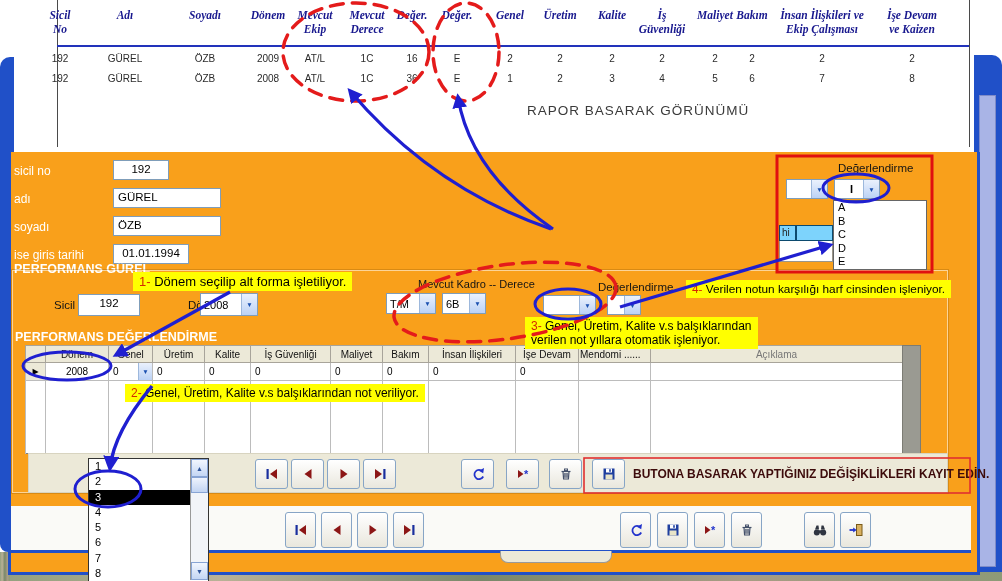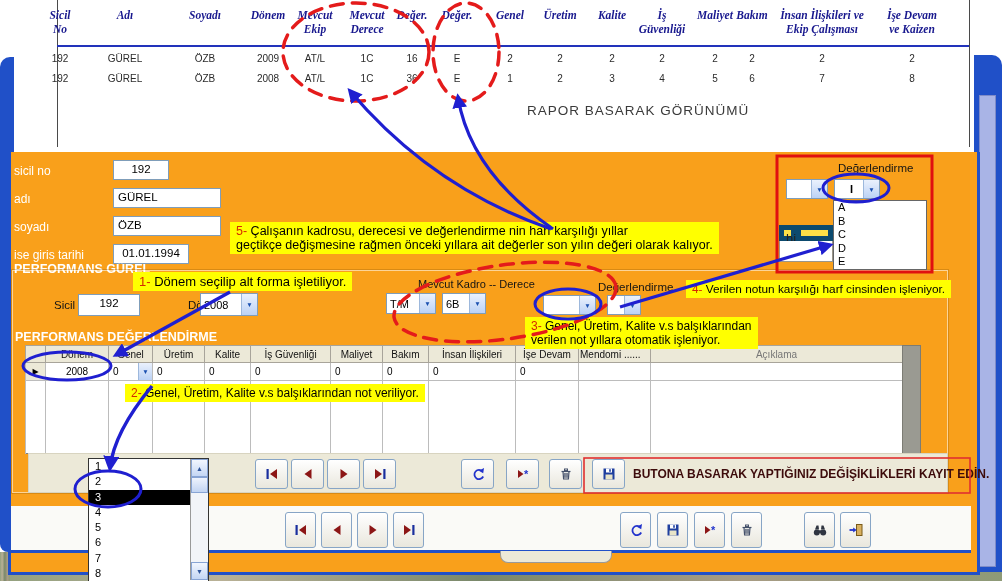--- a/index.html
+++ b/index.html
@@ -46,21 +46,21 @@
   table.grid td.fill{border-top:none;border-bottom:none;height:18px;}
   .gsb{position:absolute;background:#9a9a92;border:1px solid #7c7c74;}
   
   .popup{position:absolute;background:#fff;border:1px solid #333;z-index:8;}
   .popup .it{font-size:11px;height:15.3px;line-height:15.3px;padding-left:6px;color:#000;}
   .popup .sel{background:#000;color:#fff;}
   .psb{position:absolute;background:#f2f4f8;border-left:1px solid #999;}
   .pbtn{background:linear-gradient(#f2f6fe,#c4d6f4);border:1px solid #88a4d4;color:#30569c;font-size:7px;
         display:flex;align-items:center;justify-content:center;}
   .overlay{position:absolute;left:0;top:0;z-index:10;pointer-events:none;}
-  .fragcell{background:#fde047;border:5px solid #0c4a6e;font-size:13px;color:#222;box-sizing:border-box;}
+  .fragcell{background:#7dd3fc;border:1px solid #0c4a6e;font-size:10px;color:#222;box-sizing:border-box;}
 </style>
 </head>
 <body>
 
 <div id="root">
 
   <div class="winback" style="left:0;top:57px;width:14px;height:495px;border-radius:10px 0 0 8px;"></div>
   <div class="winback" style="left:974px;top:55px;width:28px;height:517px;border-radius:0 10px 0 0;"></div>
   <div class="lavender" style="left:979px;top:95px;width:15px;height:470px;"></div>
   <div class="desktop" style="left:0;top:572px;width:1002px;height:9px;"></div>
@@ -198,24 +198,20 @@
   <div class="abs" style="left:779px;top:241px;width:54px;height:21px;background:#fff;border:1px solid #9a968a;border-top:none;"></div>
 
   <div class="lst" style="left:833px;top:200px;width:92px;height:68px;">
     <div>A</div>
     <div>B</div>
     <div>C</div>
     <div>D</div>
     <div>E</div>
   </div>
 
-  <div class="note" style="left:230px;top:222px;font-size:12.5px;">
-    <div><span class="rnum">5-</span> <span>Çalışanın kadrosu, derecesi ve  değerlendirme nin harf karşılığı yıllar</span></div>
-    <div>geçtikçe değişmesine rağmen önceki yıllara ait değerler son yılın değeri olarak kalıyor.</div>
-  </div>
 
   <div class="hd" style="left:14px;top:262px;">PERFORMANS GÜREL</div>
   <div class="abs" style="left:12px;top:270px;width:936px;height:223px;border:1px solid rgba(255,255,255,.55);box-shadow:0 0 0 1px rgba(120,70,0,.25);"></div>
 
   <div class="note" style="left:133px;top:272px;font-size:13px;">
     <span class="rnum">1-</span> <span>Dönem seçilip alt forma işletiliyor.</span>
   </div>
 
   <div class="dl" style="left:14px;top:299px;">Sicil No</div>
   <div class="tb ctr" style="left:78px;top:294px;width:62px;height:22px;">192</div>

